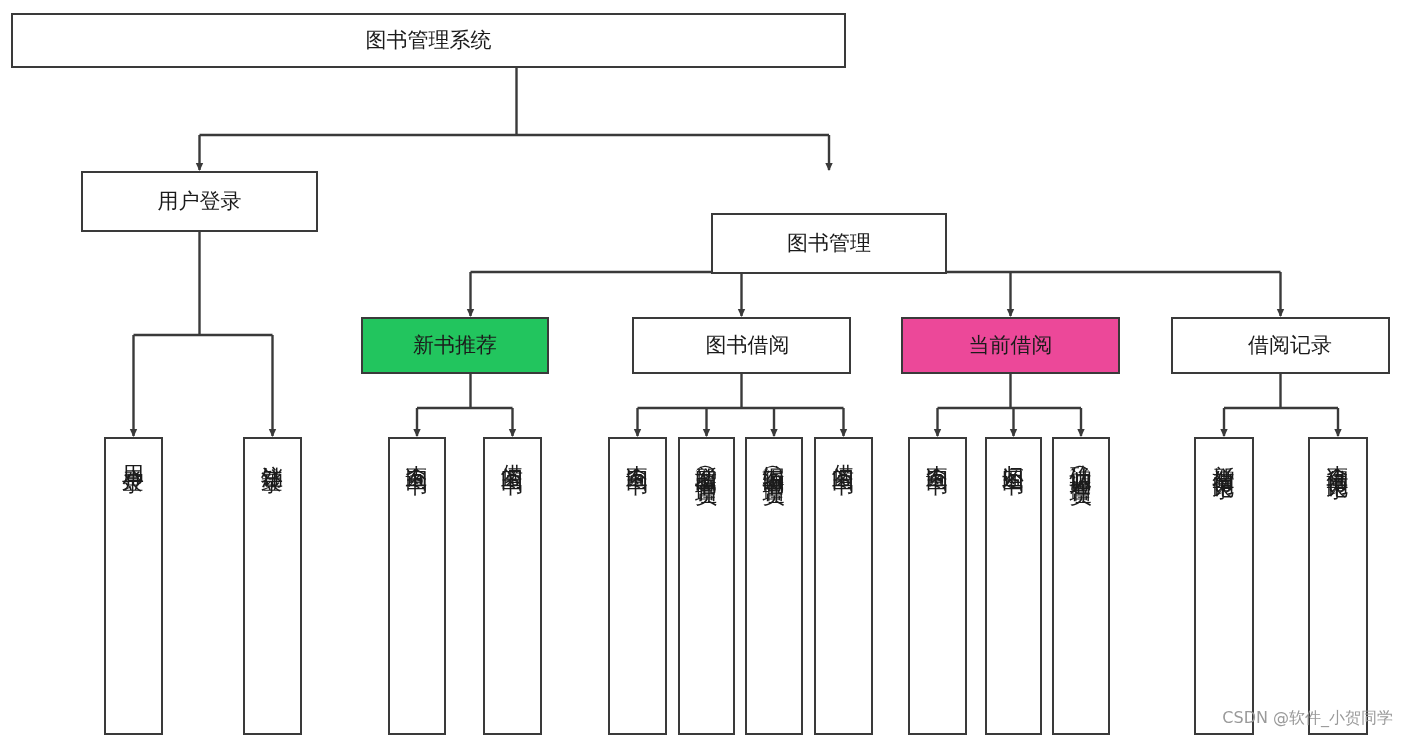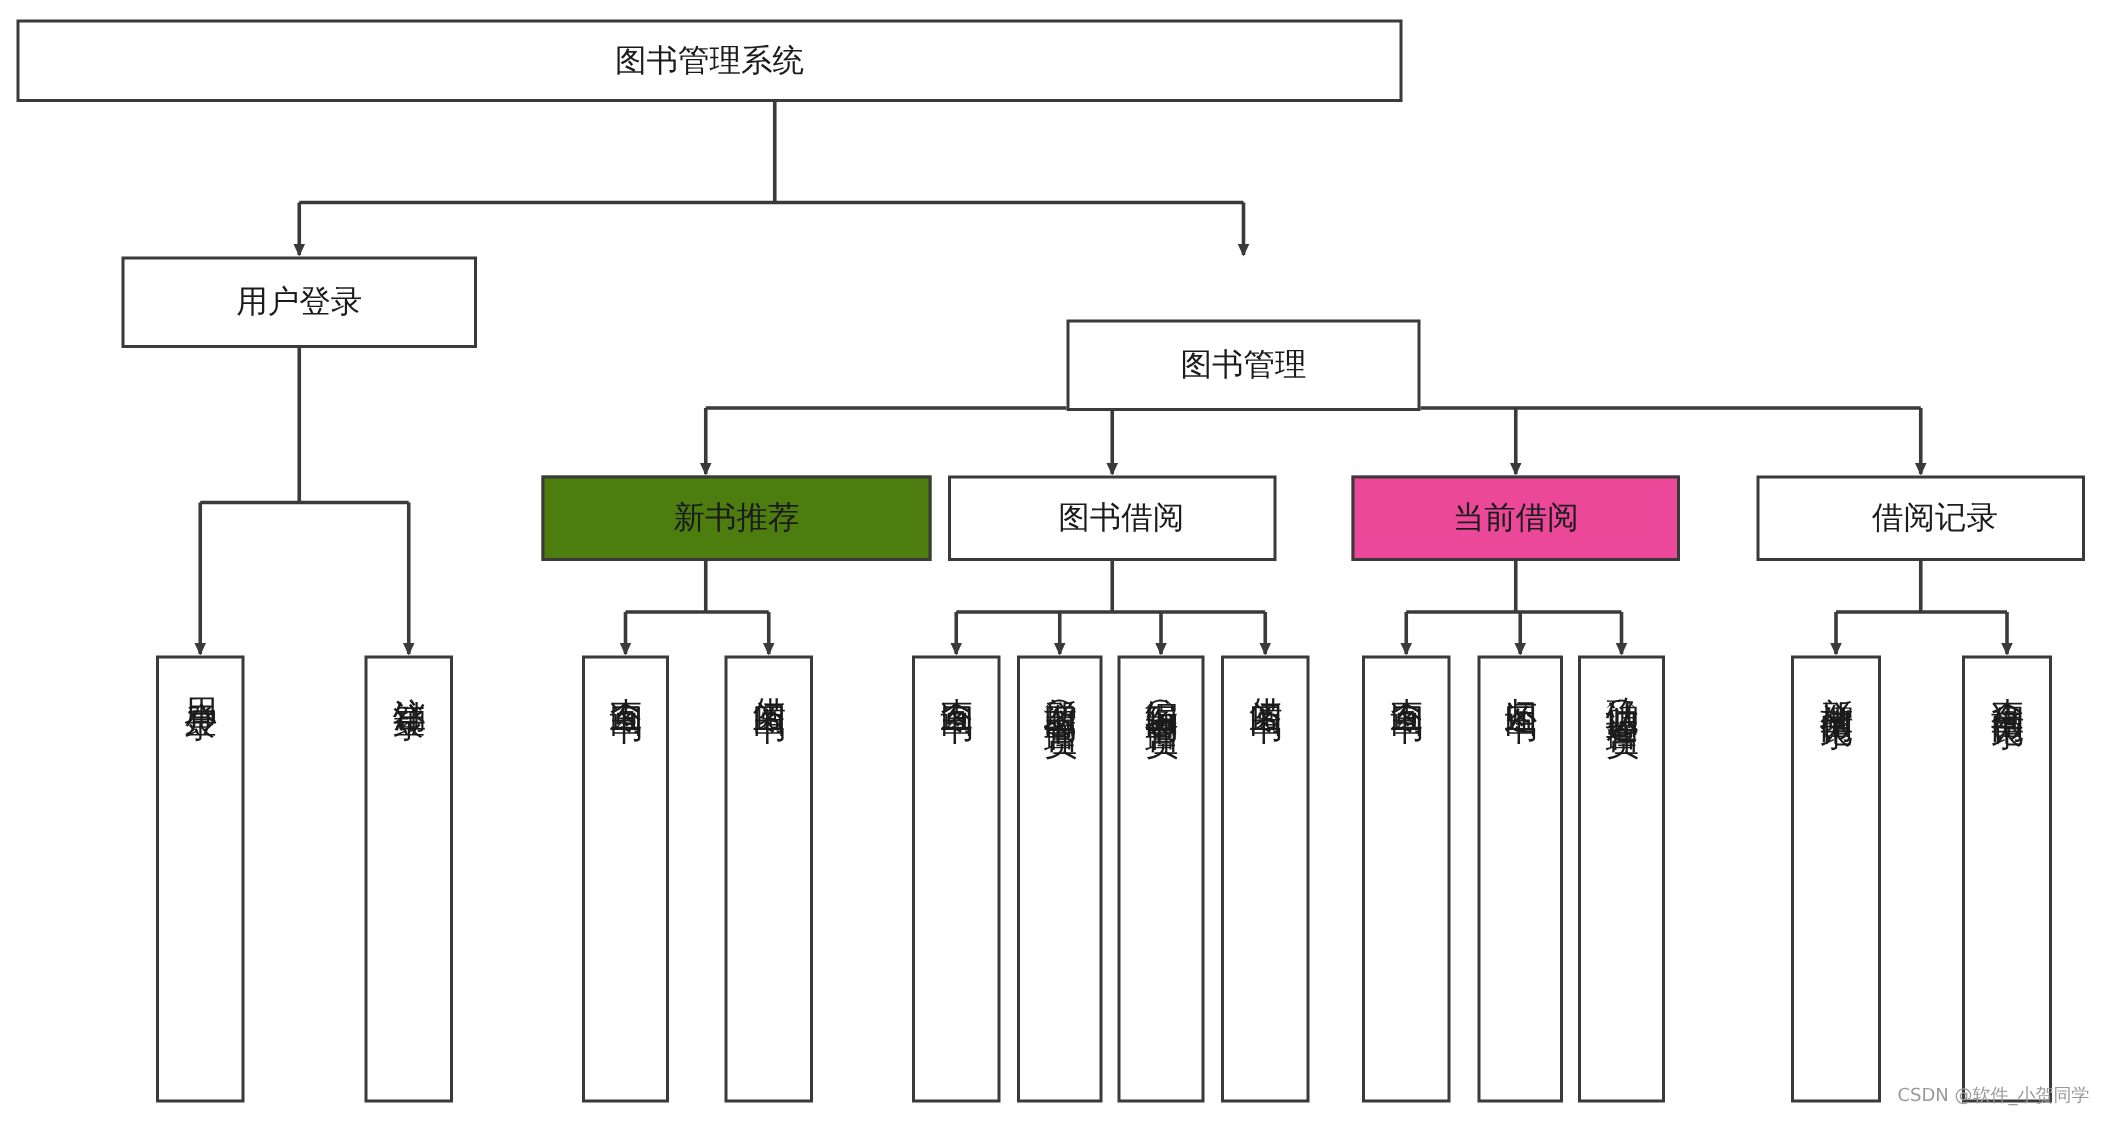--- a/index.html
+++ b/index.html
@@ -53,22 +53,22 @@
   .node.vertical .node-label {
     writing-mode: vertical-rl;
     text-orientation: upright;
     font-size: 22px;
     letter-spacing: 3px;
     line-height: 1.05;
   }
   #watermark {
     position: absolute;
     right: 12px;
-    bottom: 8px;
-    font-size: 12px;
+    bottom: 18px;
+    font-size: 16px;
     color: #9a9a9a;
     z-index: 5;
     white-space: pre;
   }
 </style>
 </head>
 <body>
 
 <div id="diagram-root">
 
@@ -109,30 +109,30 @@
         <line x1="1013.5" y1="408" x2="1013.5" y2="436" stroke="#3a3a3a" stroke-width="2.4" fill="none" marker-end="url(#arrowhead)"></line>
         <line x1="1081" y1="408" x2="1081" y2="436" stroke="#3a3a3a" stroke-width="2.4" fill="none" marker-end="url(#arrowhead)"></line>
         <line x1="1280.5" y1="374" x2="1280.5" y2="408" stroke="#3a3a3a" stroke-width="2.4" fill="none"></line>
         <line x1="1224" y1="408" x2="1338" y2="408" stroke="#3a3a3a" stroke-width="2.4" fill="none"></line>
         <line x1="1224" y1="408" x2="1224" y2="436" stroke="#3a3a3a" stroke-width="2.4" fill="none" marker-end="url(#arrowhead)"></line>
         <line x1="1338" y1="408" x2="1338" y2="436" stroke="#3a3a3a" stroke-width="2.4" fill="none" marker-end="url(#arrowhead)"></line>
       </g>
   </svg>
 
   <div id="node-layer">
-      <div class="node horizontal" style="left: 11px; top: 13px; width: 924px; height: 55px; border-color: rgb(58, 58, 58); background: rgb(255, 255, 255);">
+      <div class="node horizontal" style="left: 11px; top: 13px; width: 835px; height: 55px; border-color: rgb(58, 58, 58); background: rgb(255, 255, 255);">
         <span class="node-label" style="color: rgb(27, 27, 27);">图书管理系统</span>
       </div>
       <div class="node horizontal" style="left: 81px; top: 171px; width: 237px; height: 61px; border-color: rgb(58, 58, 58); background: rgb(255, 255, 255);">
         <span class="node-label" style="color: rgb(27, 27, 27);">用户登录</span>
       </div>
       <div class="node horizontal" style="left: 711px; top: 171px; width: 236px; height: 61px; border-color: rgb(58, 58, 58); background: rgb(255, 255, 255); margin-top: 42px;">
         <span class="node-label" style="color: rgb(27, 27, 27);">图书管理</span>
       </div>
-      <div class="node horizontal" style="left: 361px; top: 317px; width: 260px; height: 57px; border-color: rgb(58, 58, 58); background: #4d7c0f;">
+      <div class="node horizontal" style="left: 361px; top: 317px; width: 188px; height: 57px; border-color: rgb(58, 58, 58); background: #22c55e;">
         <span class="node-label" style="color: rgb(27, 27, 27);">新书推荐</span>
       </div>
       <div class="node horizontal" style="left: 632px; top: 317px; width: 219px; height: 57px; border-color: rgb(58, 58, 58); background: rgb(255, 255, 255); padding-left: 12px;">
         <span class="node-label" style="color: rgb(27, 27, 27);">图书借阅</span>
       </div>
       <div class="node horizontal" style="left: 901px; top: 317px; width: 219px; height: 57px; border-color: rgb(58, 58, 58); background: #ec4899;">
         <span class="node-label" style="color: rgb(27, 27, 27);">当前借阅</span>
       </div>
       <div class="node horizontal" style="left: 1171px; top: 317px; width: 219px; height: 57px; border-color: rgb(58, 58, 58); background: rgb(255, 255, 255); padding-left: 19px;">
         <span class="node-label" style="color: rgb(27, 27, 27);">借阅记录</span>

